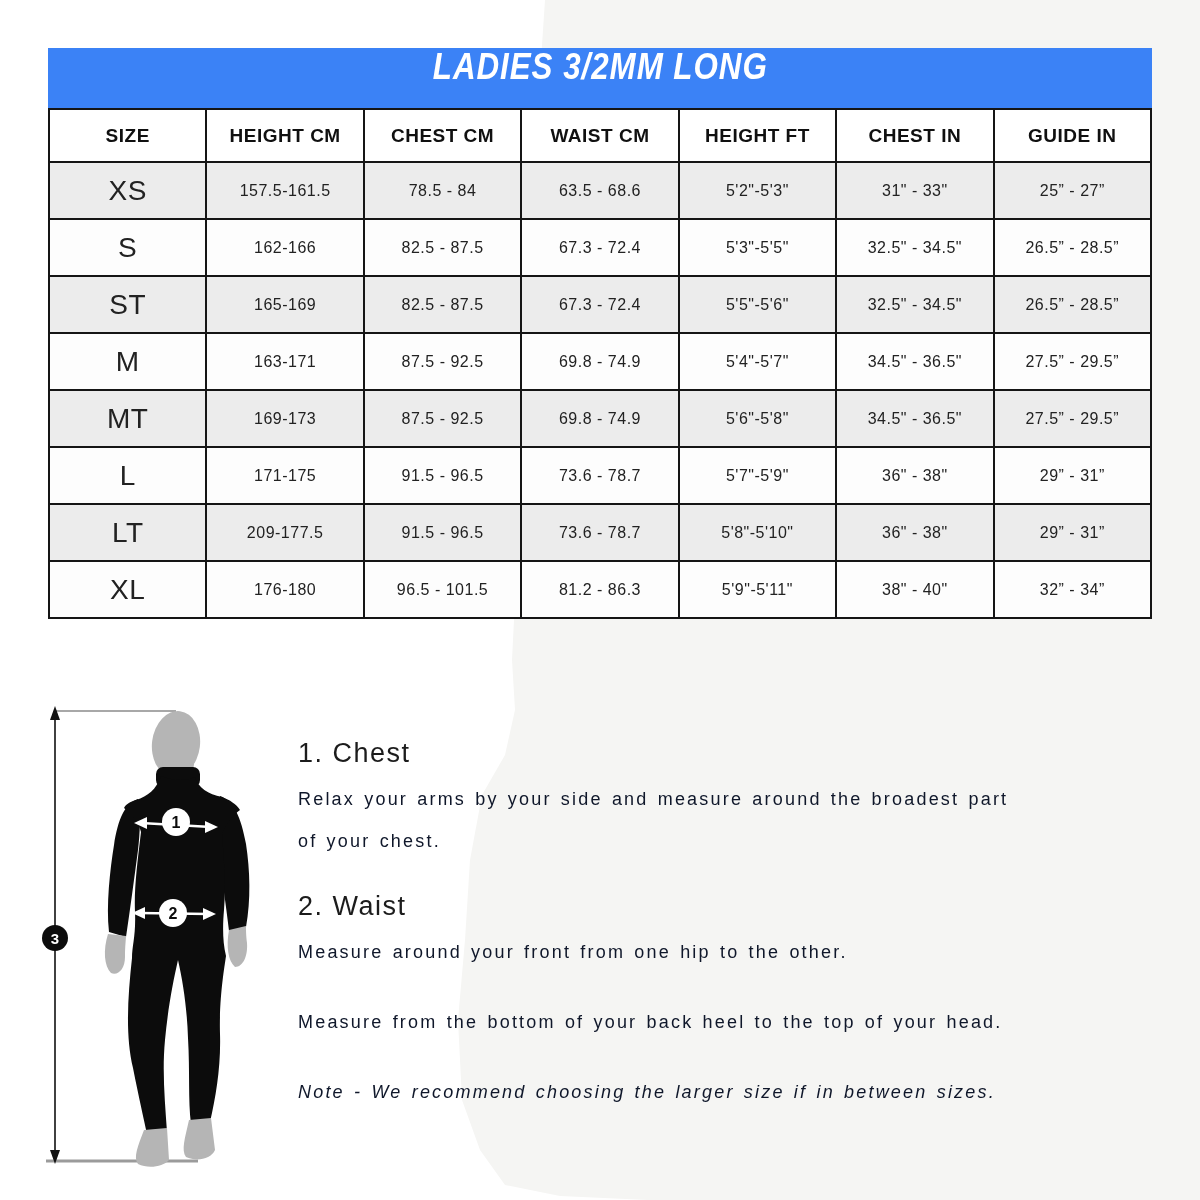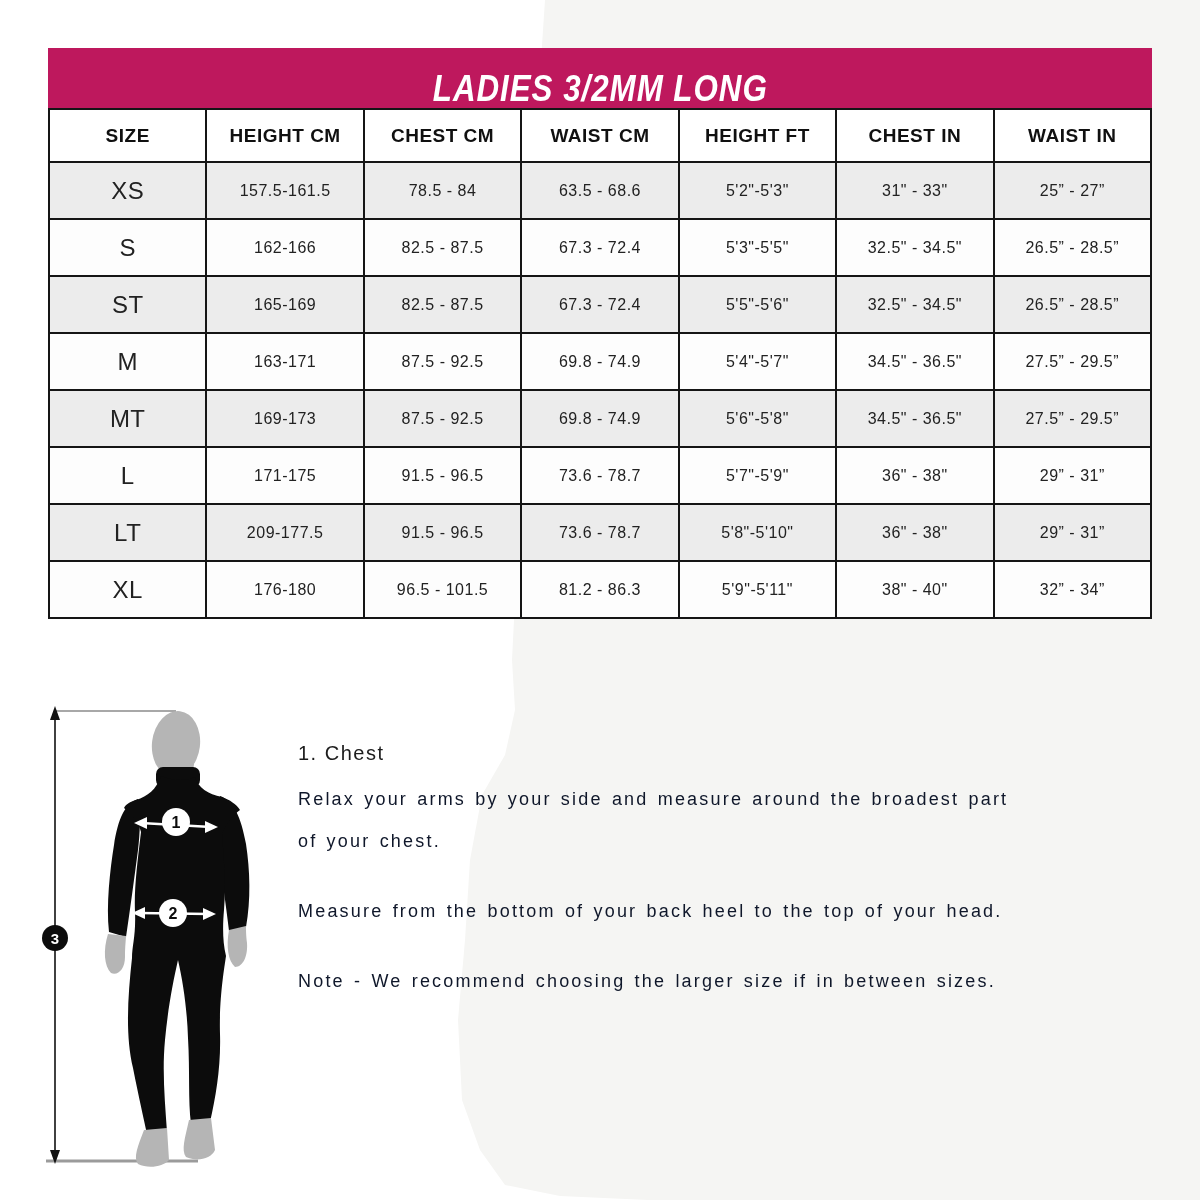--- a/index.html
+++ b/index.html
@@ -16,55 +16,55 @@
     position:absolute; inset:0; background:#f5f5f3;
     clip-path: polygon(545px 0, 1200px 0, 1200px 1200px, 648px 1200px,
       560px 1196px, 505px 1185px, 480px 1150px, 462px 1100px, 458px 1020px,
       465px 940px, 470px 860px, 482px 795px, 505px 755px, 515px 710px,
       512px 660px, 520px 500px, 528px 300px, 537px 120px);
   }
 
   .size-chart { position:absolute; left:48px; top:48px; width:1104px; }
 
   .bar {
-    background:#be185d; color:#ffffff; height:60px;
-    display:flex; align-items:flex-end; justify-content:center;
+    background:#3b82f6; color:#ffffff; height:60px;
+    display:flex; align-items:flex-start; justify-content:center;
   }
   .bar span {
     font-style:italic; font-weight:bold; font-size:33px; letter-spacing:1px;
     transform:scale(0.95,1.12); white-space:nowrap;
   }
 
   table.sizes { width:100%; border-collapse:collapse; table-layout:fixed; }
   table.sizes th, table.sizes td {
     border:2px solid #151515; text-align:center; padding:0;
   }
   table.sizes th {
     height:51px; font-size:19px; font-weight:bold; color:#101010;
     background:#ffffff; letter-spacing:0.5px;
   }
   table.sizes td {
     height:55px; font-size:16px; font-weight:normal; color:#222222;
     background:#fdfdfd; letter-spacing:0.5px;
   }
   table.sizes tr.alt td { background:#ececec; }
-  table.sizes td:first-child { font-size:24px; }
+  table.sizes td:first-child { font-size:28px; }
 
   
   .guide-text { position:absolute; left:298px; top:737px; width:880px; }
   .g-head {
-    font-size:20px; color:#1c1c1c; letter-spacing:1.5px; font-weight:normal;
+    font-size:27px; color:#1c1c1c; letter-spacing:1.5px; font-weight:normal;
     margin:0 0 9px 0; line-height:32px;
   }
   .g-line {
     font-size:18px; color:#0f172a; letter-spacing:2.2px; word-spacing:2px;
     line-height:42px; font-weight:normal;
   }
   .g-section { margin-bottom:28px; }
-  .g-note { margin-top:16px; }
+  .g-note { margin-top:16px;font-style:italic; }
 
   .figure-wrap { position:absolute; left:40px; top:700px; width:240px; height:480px; }
 </style>
 </head>
 <body>
 
 <div class="page">
 
   <div class="torn-bg"></div>
 
@@ -74,21 +74,21 @@
     </div>
     <table class="sizes">
       <thead>
         <tr>
             <th>SIZE</th>
             <th>HEIGHT CM</th>
             <th>CHEST CM</th>
             <th>WAIST CM</th>
             <th>HEIGHT FT</th>
             <th>CHEST IN</th>
-            <th>WAIST IN</th>
+            <th>GUIDE IN</th>
           </tr>
       </thead>
       <tbody>
           <tr class="alt">
             <td>XS</td>
             <td>157.5-161.5</td>
             <td>78.5 - 84</td>
             <td>63.5 - 68.6</td>
             <td>5'2"-5'3"</td>
             <td>31" - 33"</td>
@@ -237,19 +237,23 @@
   </div>
 
   <div class="guide-text">
     <div>
         <div class="g-section">
           <div class="g-head">1. Chest</div>
           <div class="g-line">Relax your arms by your side and measure around the broadest part</div>
           <div class="g-line">of your chest.</div>
         </div>
         <div class="g-section">
+          <div class="g-head">2. Waist</div>
+          <div class="g-line">Measure around your front from one hip to the other.</div>
+        </div>
+        <div class="g-section">
           <div class="g-line">Measure from the bottom of your back heel to the top of your head.</div>
         </div>
       </div>
     <div class="g-line g-note">Note - We recommend choosing the larger size if in between sizes.</div>
   </div>
 
 </div>
 
 </body></html>

